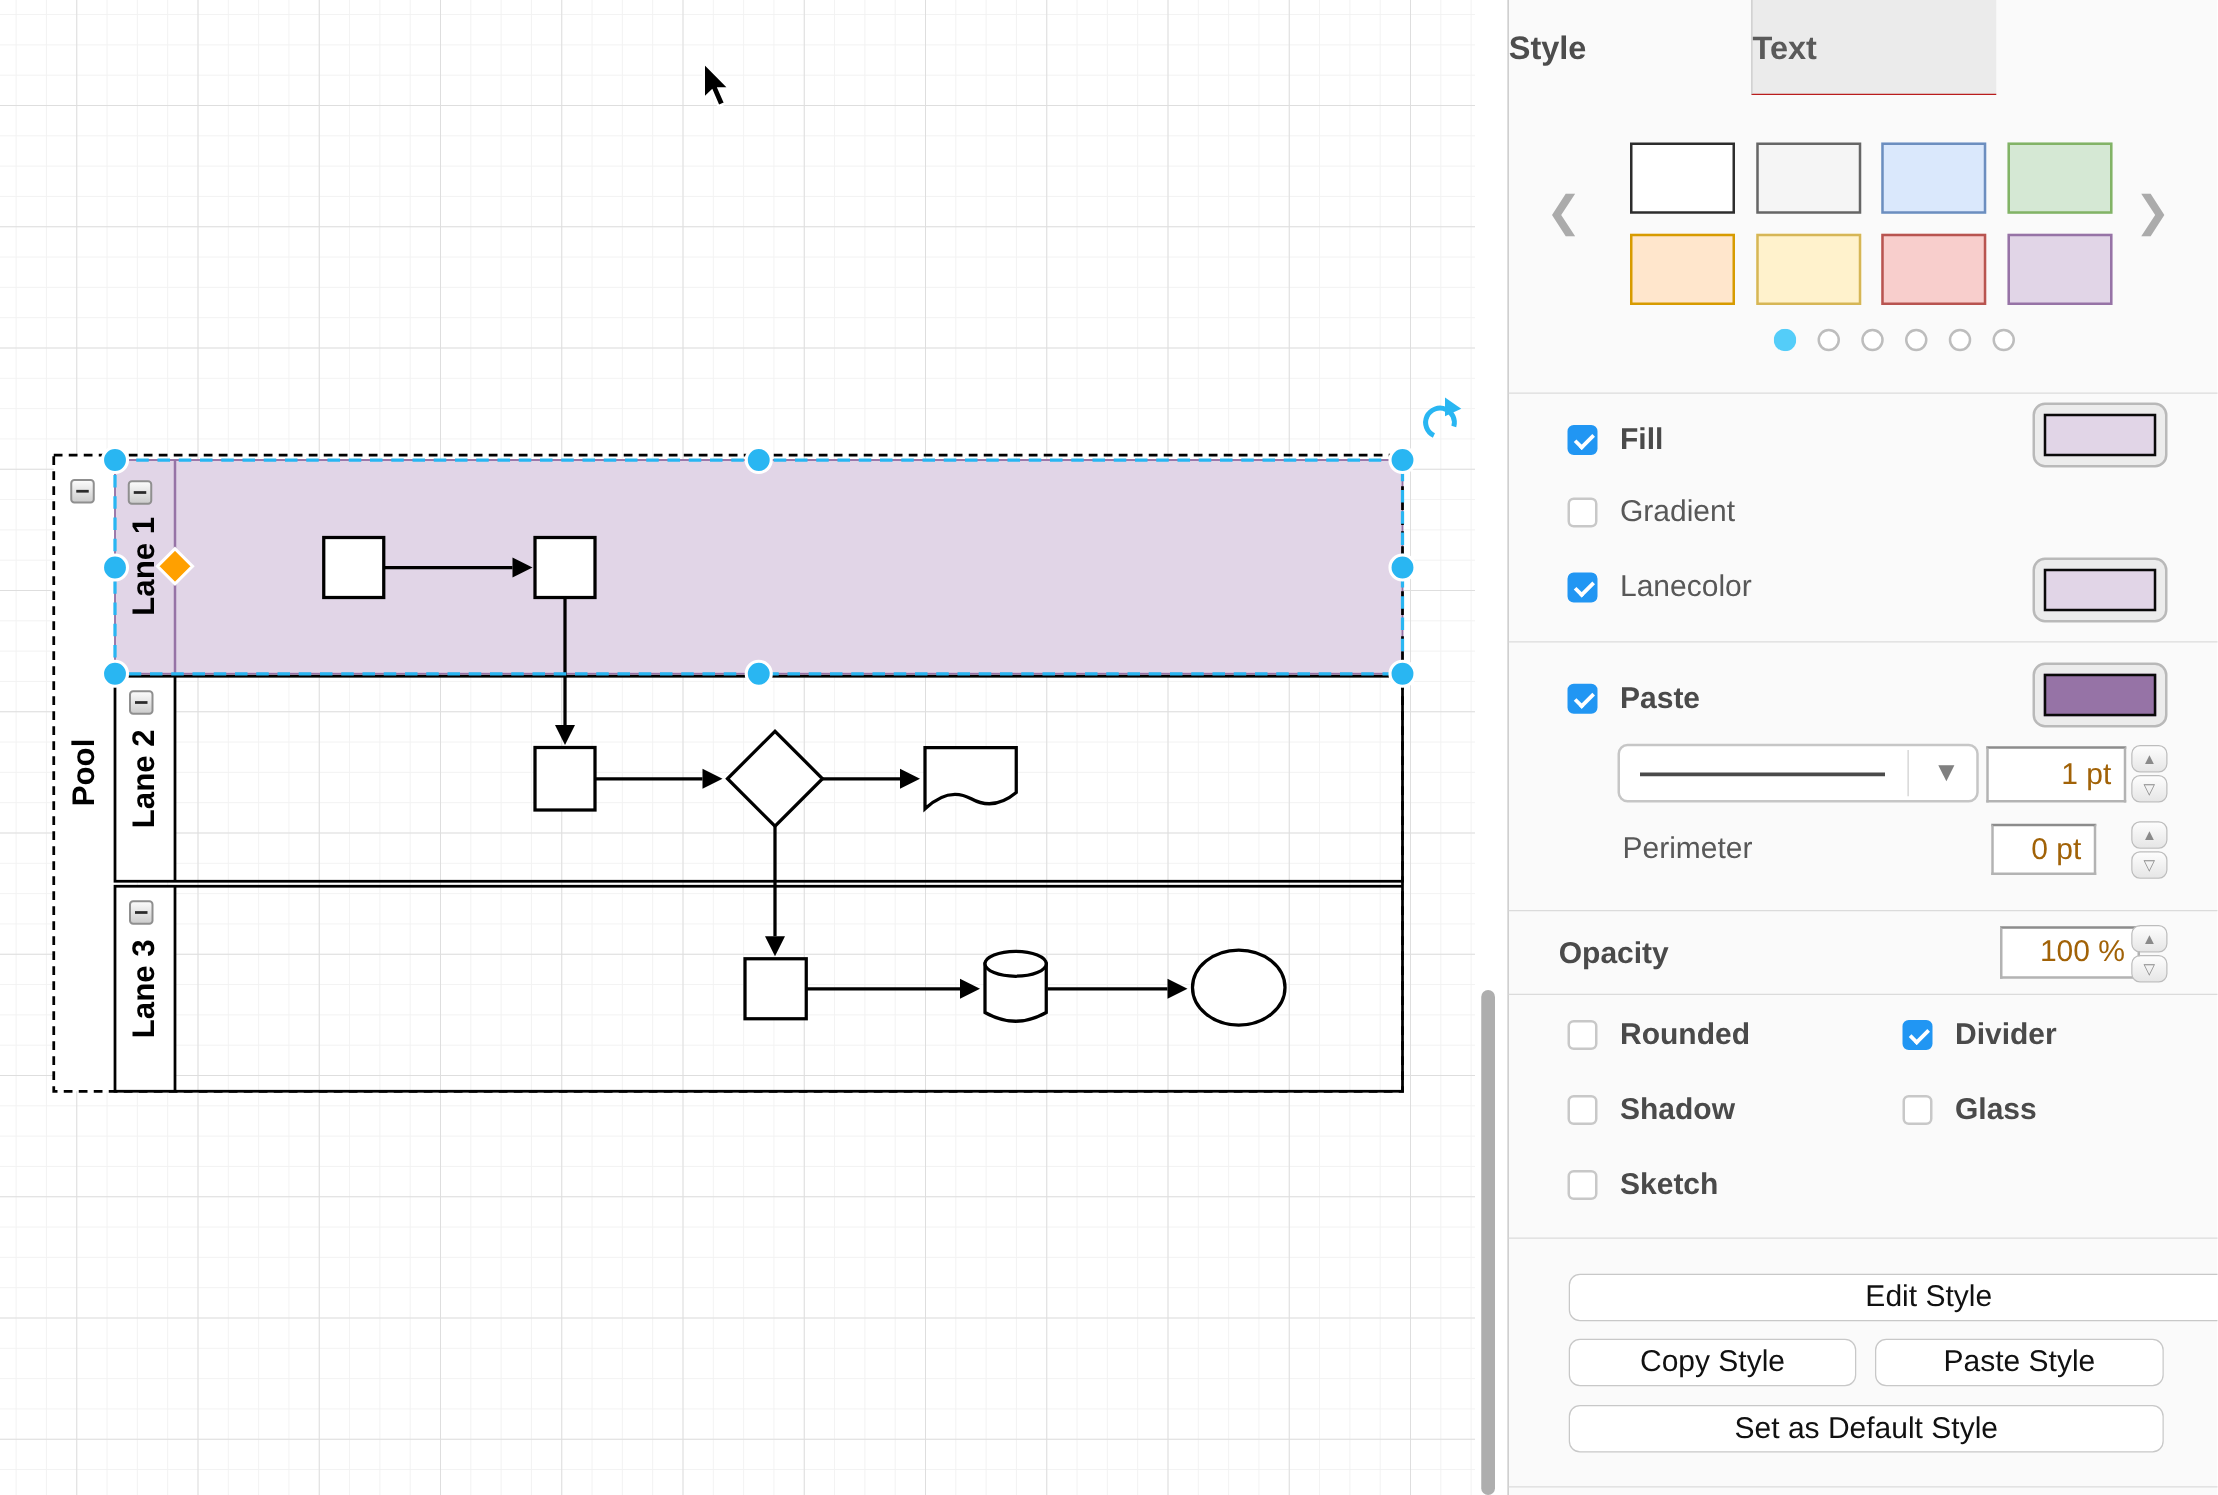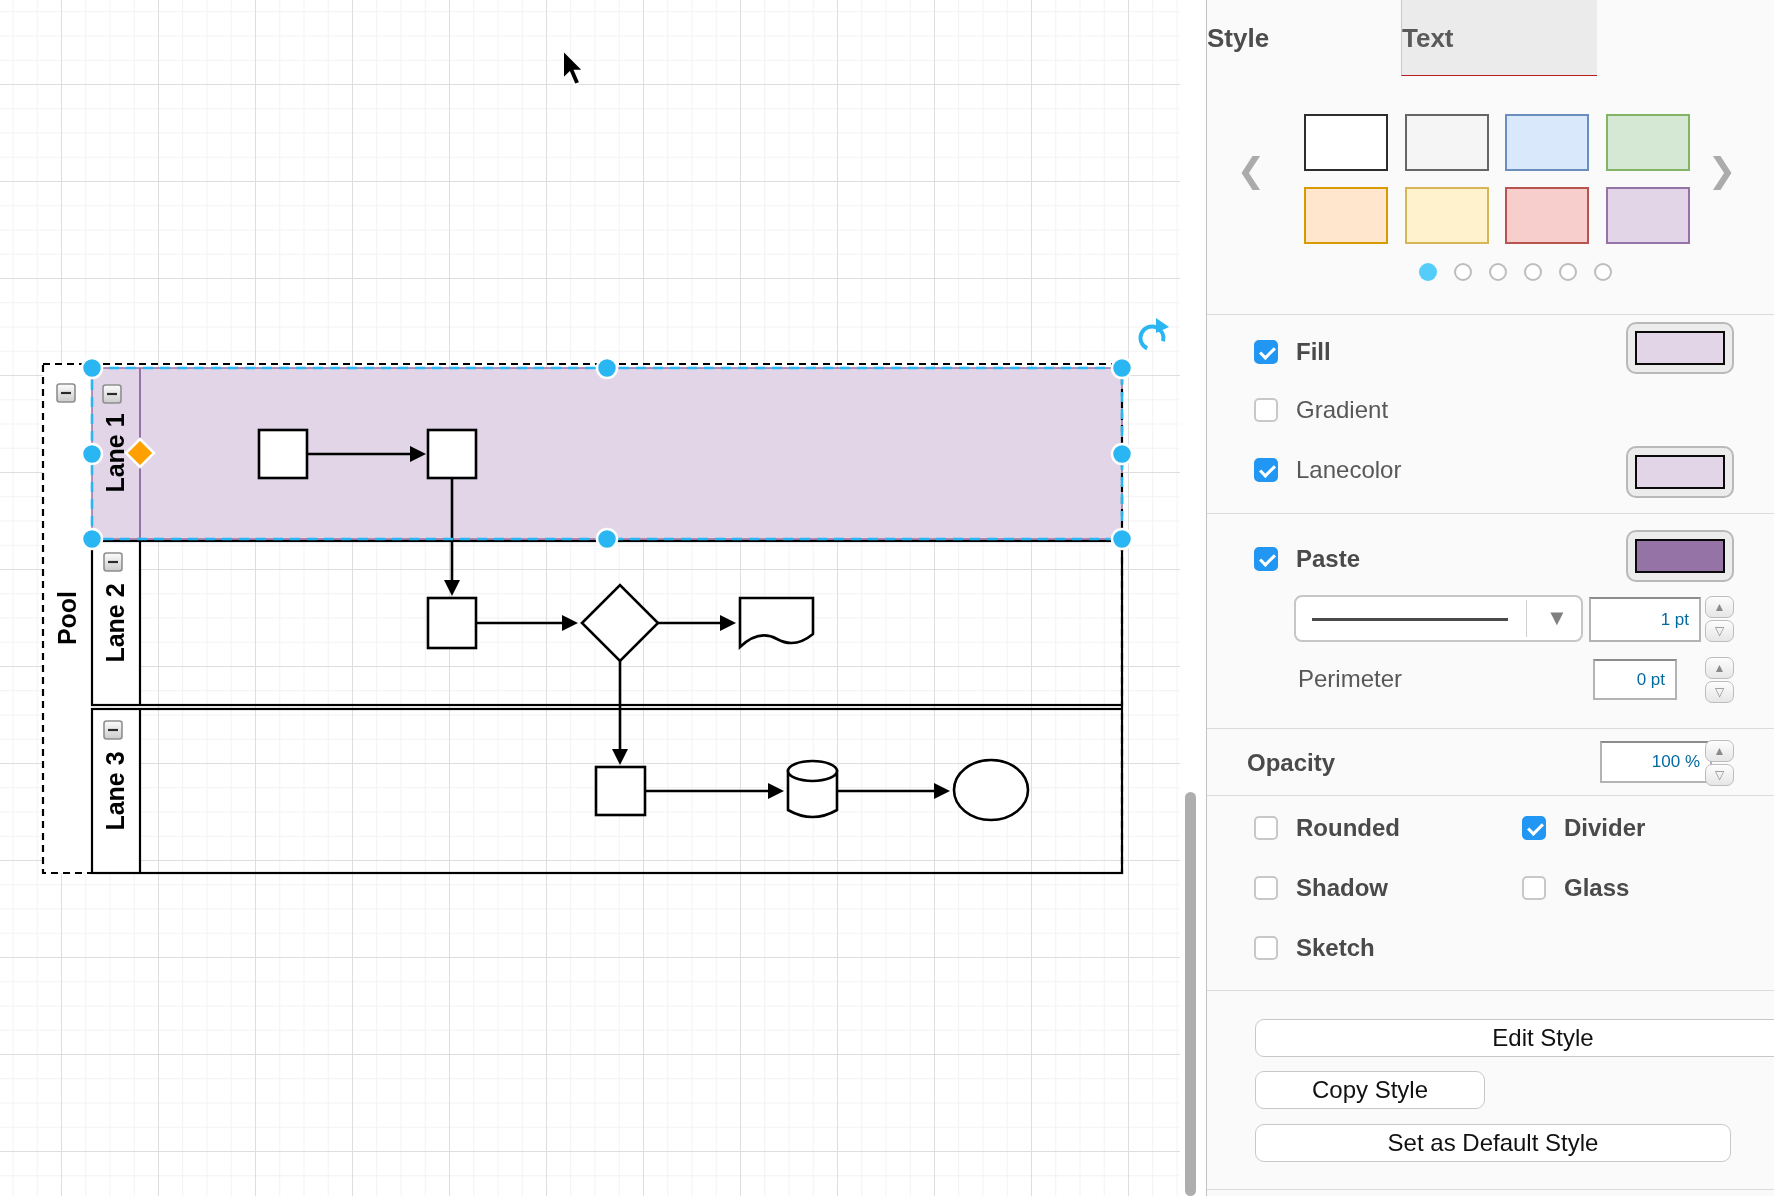--- a/index.html
+++ b/index.html
@@ -41,21 +41,21 @@
     border-left:3px solid #fff;border-bottom:3px solid #fff;transform:rotate(-45deg);}
   .lbl-b{position:absolute;font-weight:bold;font-size:24px;color:#4A4A4A;height:26px;line-height:26px;}
   .lbl-r{position:absolute;font-weight:normal;font-size:24px;color:#585858;height:26px;line-height:26px;}
   .colorbtn{position:absolute;width:108px;height:52px;background:#ECECEC;border:2px solid #B9B9B9;border-radius:10px;}
   .colorbtn .inner{position:absolute;left:7px;right:7px;top:7px;bottom:7px;border:2px solid #0a0a0a;background:#fff;}
   .ddown{position:absolute;width:289px;height:47px;background:#fff;border:2px solid #C6C6C6;border-radius:8px;}
   .ddown .preview{position:absolute;left:16px;top:21px;width:196px;height:3px;background:#4a4a4a;}
   .ddown .sep{position:absolute;left:230px;top:3px;bottom:3px;width:1px;background:#CFCFCF;}
   .ddown .tri{position:absolute;left:238px;top:8px;width:46px;text-align:center;font-size:22px;color:#808080;}
   .numin{position:absolute;background:#fff;border:2px solid #B3B3B3;border-top-color:#8C8C8C;
-    font-size:17px;color:#0369a1;text-align:right;padding-right:10px;font-family:"Liberation Sans",sans-serif;}
+    font-size:24px;color:#a16207;text-align:right;padding-right:10px;font-family:"Liberation Sans",sans-serif;}
   .stepper{position:absolute;width:29px;}
   .stepper .s{position:relative;width:29px;height:22px;margin-bottom:2px;border:1px solid #BDBDBD;border-radius:7px;
     background:linear-gradient(#FDFDFD,#E6E6E6);text-align:center;font-size:12px;line-height:20px;color:#8a8a8a;}
   .pbtn{position:absolute;height:38px;background:#fff;border:1.5px solid #C8C8C8;border-radius:9px;
     font-size:24px;color:#111;text-align:center;line-height:36px;}
 </style>
 </head>
 <body>
 
 <div class="stage">
@@ -236,17 +236,18 @@
     <div class="lbl-b" style="left:89px;top:875px">Shadow</div>
     <div class="chk" style="left:315px;top:876px"></div>
     <div class="lbl-b" style="left:357px;top:875px">Glass</div>
     <div class="chk" style="left:47px;top:936px"></div>
     <div class="lbl-b" style="left:89px;top:935px">Sketch</div>
 
     <div class="hr" style="top:990px"></div>
 
     <div class="pbtn" style="left:48px;top:1019px;width:576px">Edit Style</div>
     <div class="pbtn" style="left:48px;top:1071px;width:230px">Copy Style</div>
+    <div class="pbtn" style="left:293px;top:1071px;width:231px">Paste Style</div>
     <div class="pbtn" style="left:48px;top:1124px;width:476px">Set as Default Style</div>
 
     <div class="hr" style="top:1189px"></div>
   </div>
 </div>
 
 </body></html>

